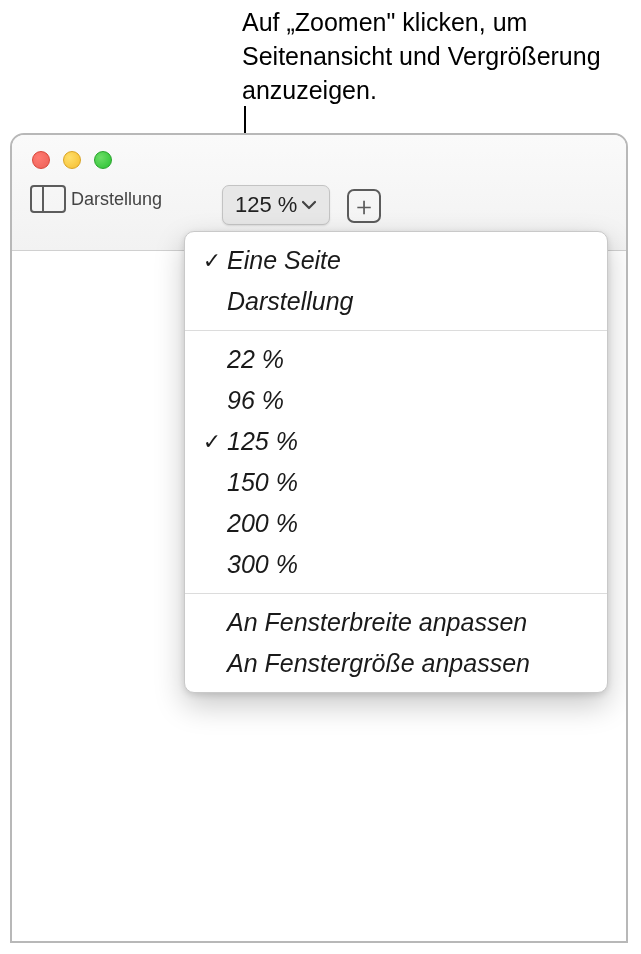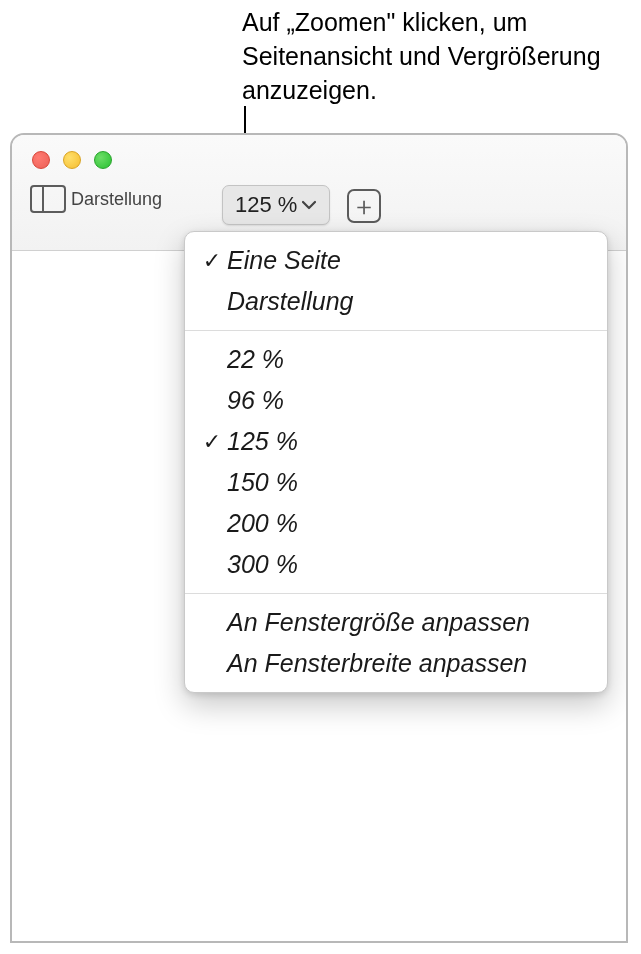--- a/index.html
+++ b/index.html
@@ -228,20 +228,20 @@
         <span class="menu-check"></span>
         <span class="menu-label">200 %</span>
       </div>
       <div class="menu-item">
         <span class="menu-check"></span>
         <span class="menu-label">300 %</span>
       </div>
       <div class="menu-sep"></div>
       <div class="menu-item">
         <span class="menu-check"></span>
+        <span class="menu-label">An Fensterbreite anpassen</span>
+      </div>
+      <div class="menu-item">
+        <span class="menu-check"></span>
         <span class="menu-label">An Fenstergröße anpassen</span>
       </div>
-      <div class="menu-item">
-        <span class="menu-check"></span>
-        <span class="menu-label">An Fensterbreite anpassen</span>
-      </div>
     </div>
 </div>
 
 </body></html>

